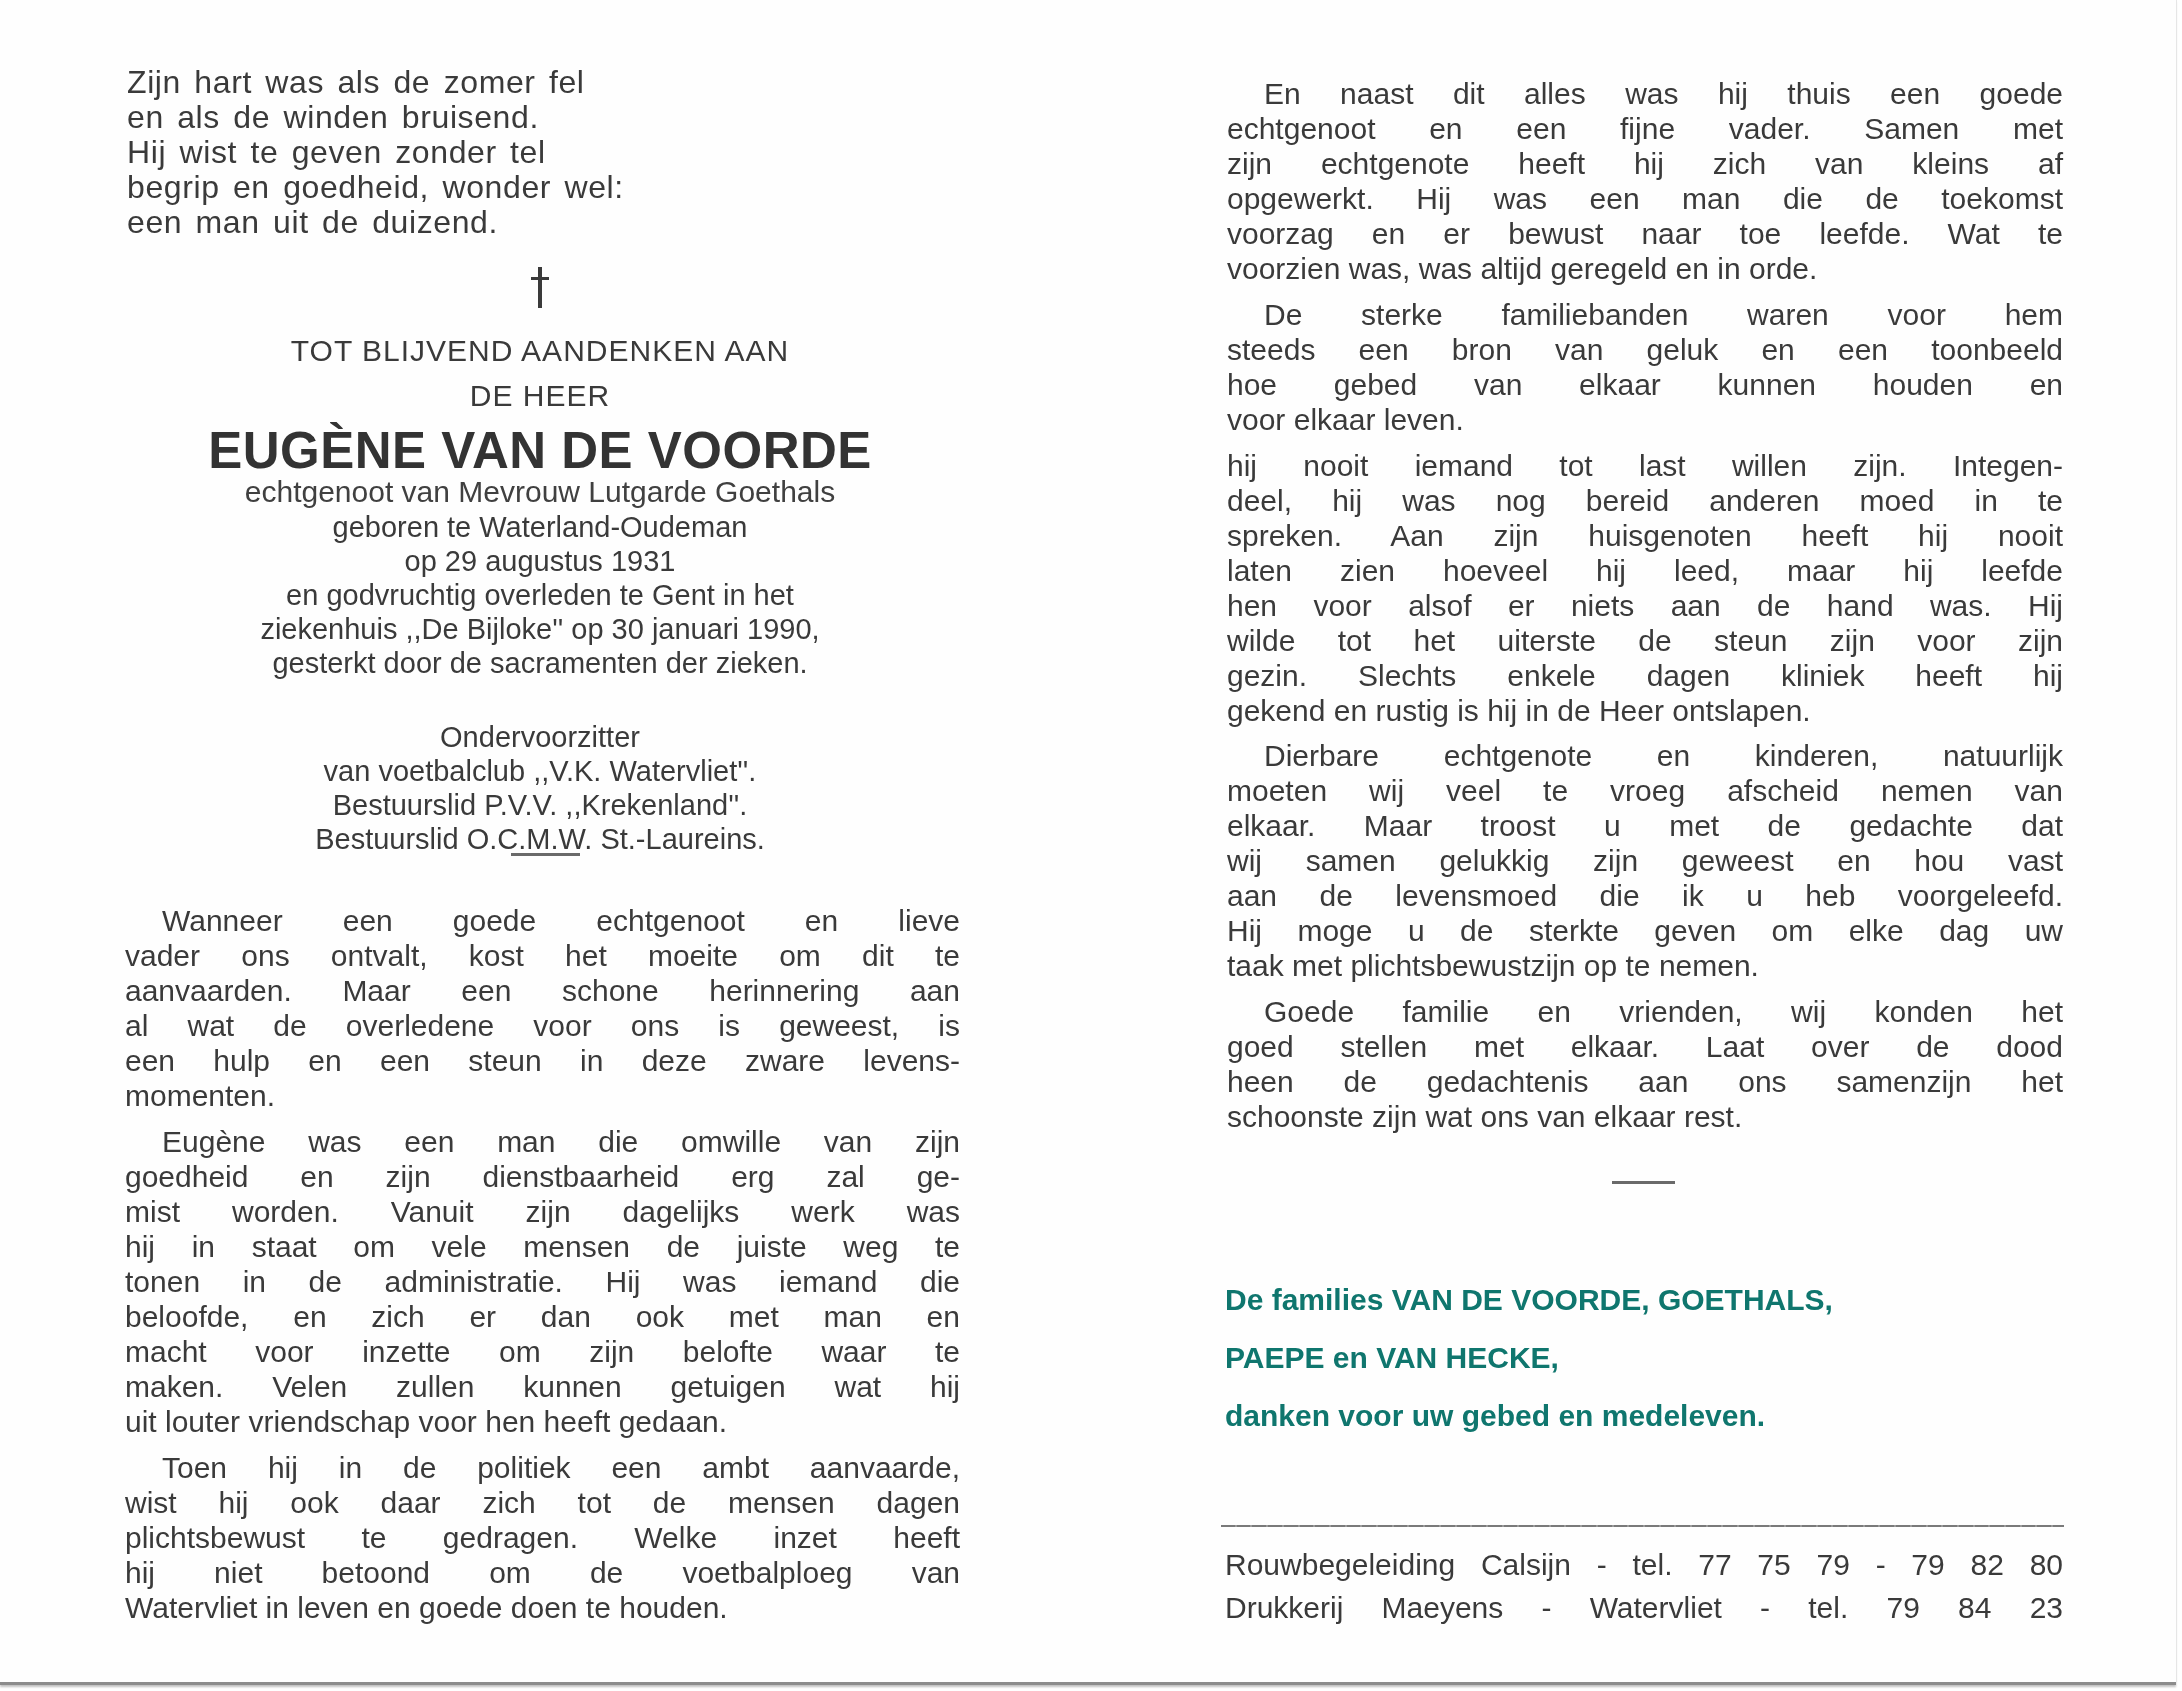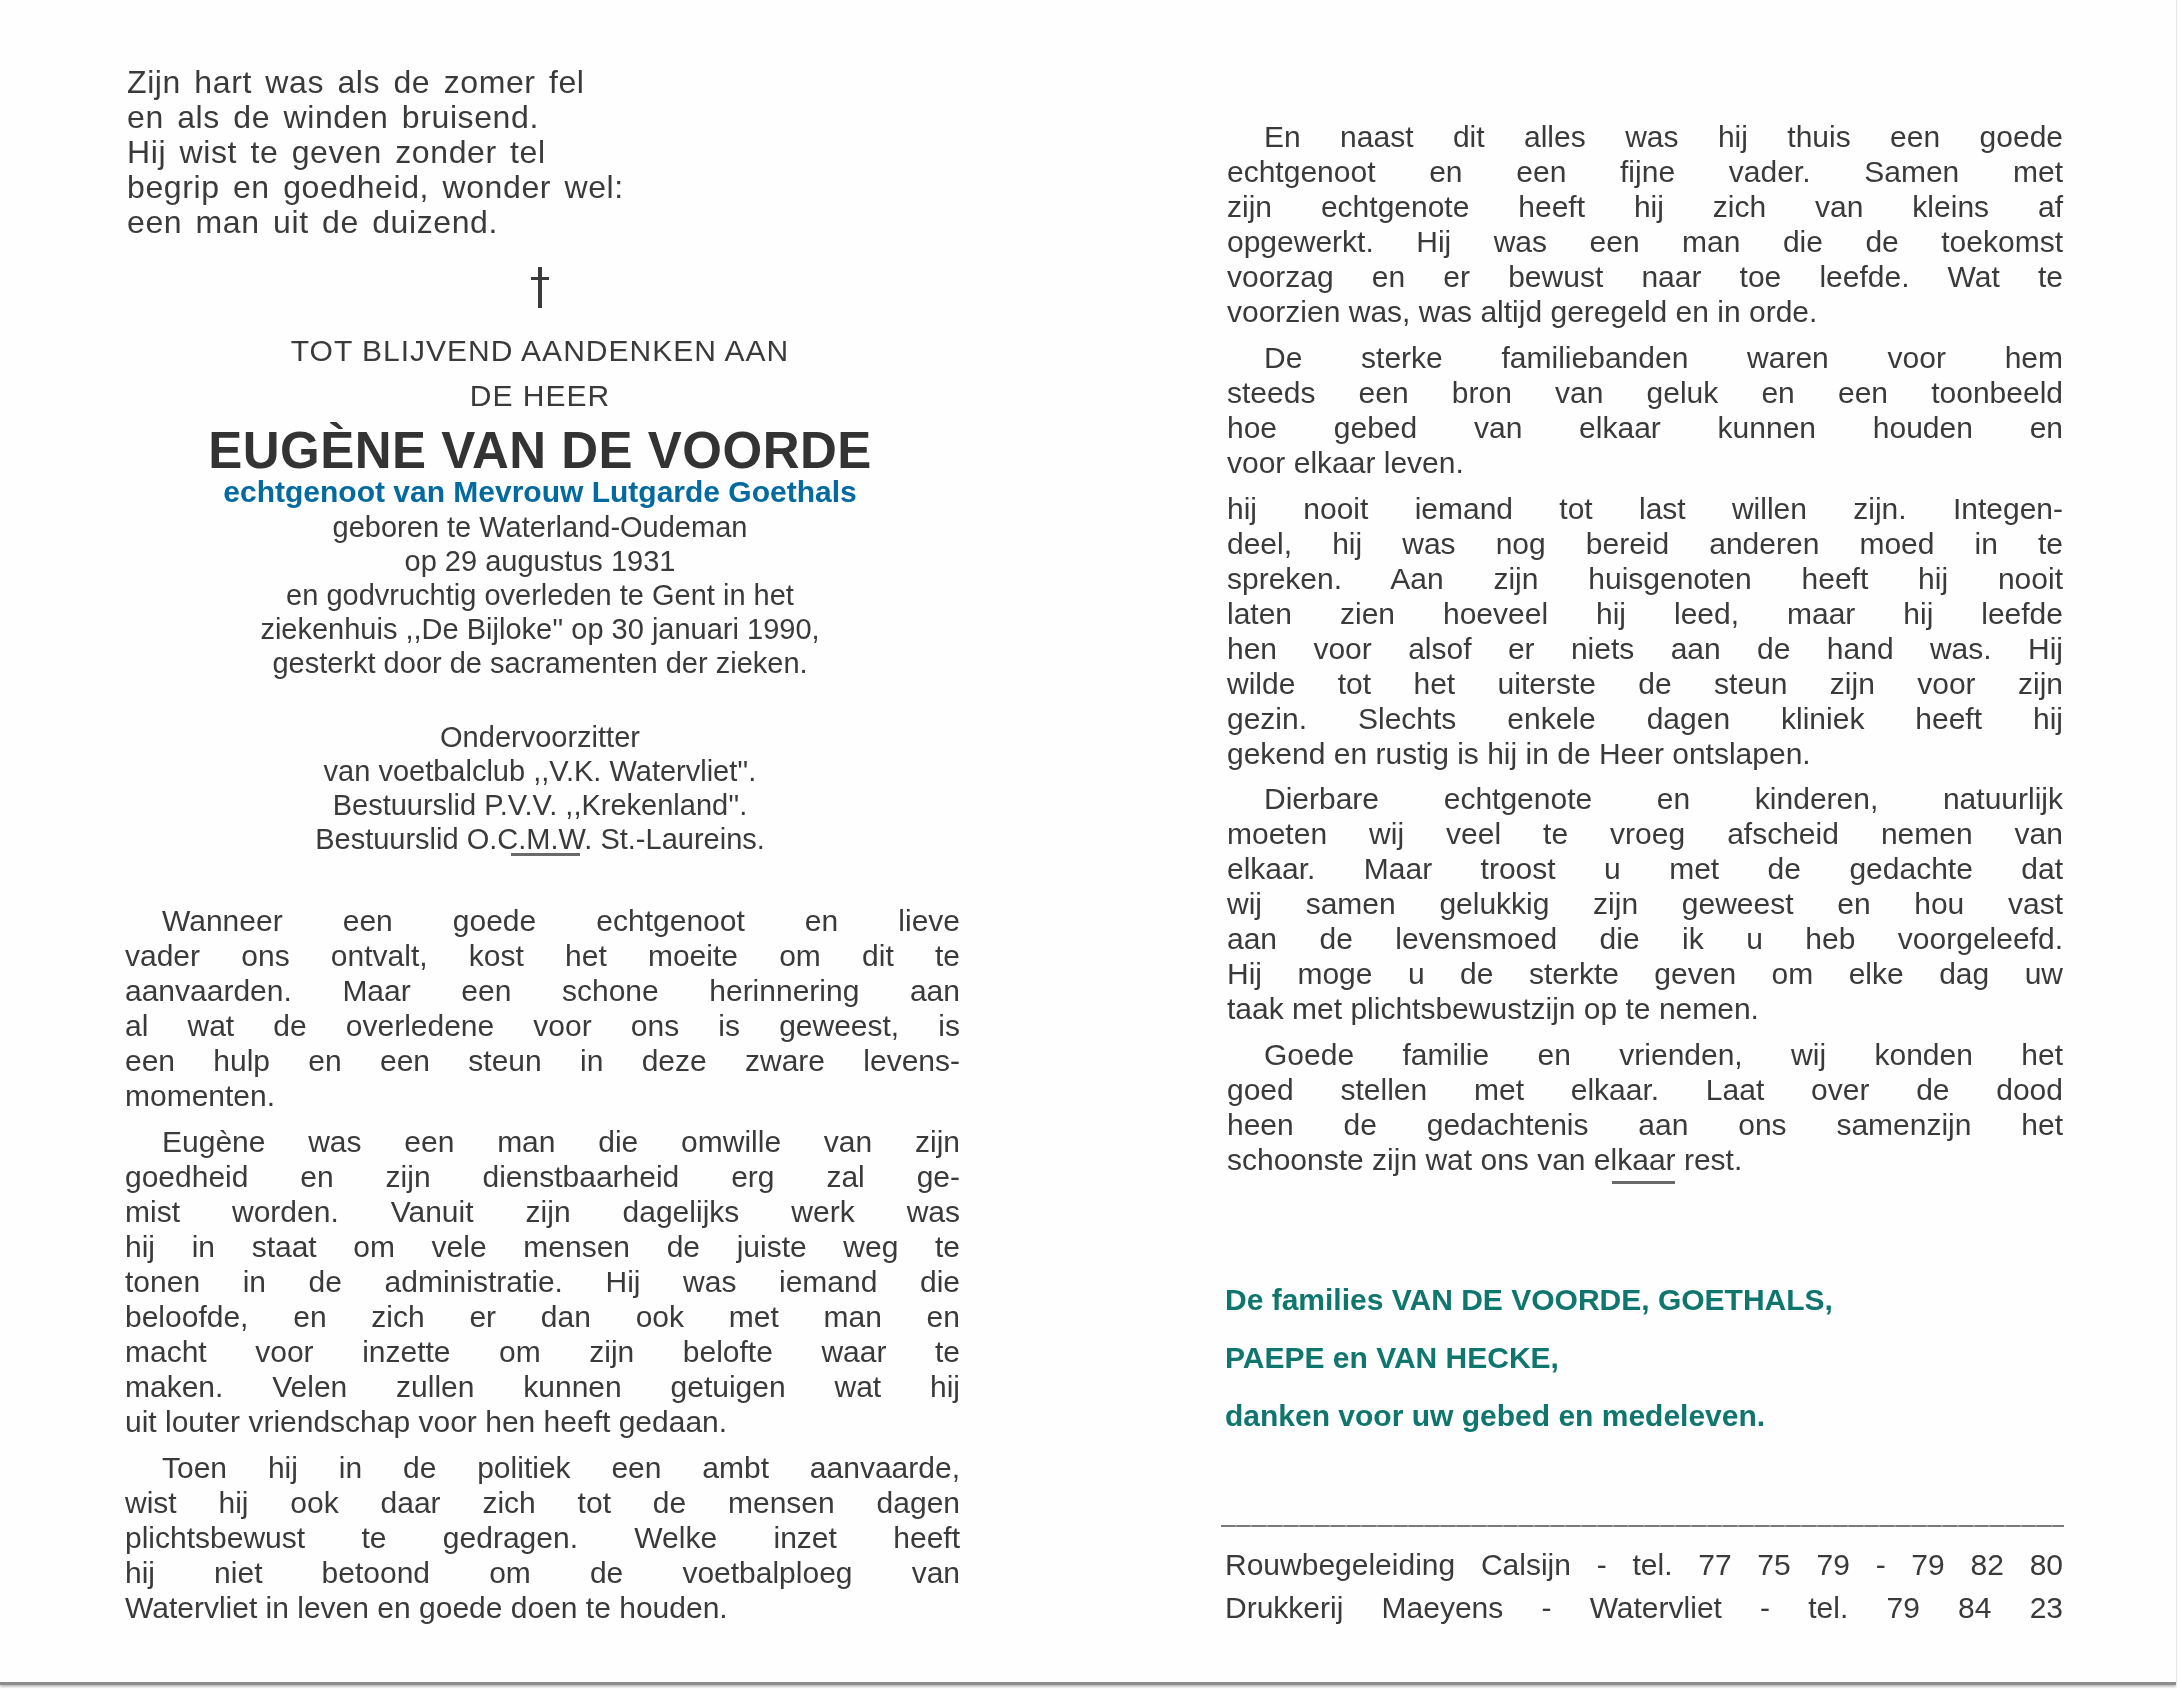--- a/index.html
+++ b/index.html
@@ -12,21 +12,21 @@
   .poem { position: absolute; left: 127px; top: 65px; font-size: 32px; line-height: 35px; letter-spacing: 0.6px; word-spacing: 3.9px; }
   .poem div { white-space: nowrap; }
 
   .cross { position: absolute; left: 529px; top: 267px; width: 21.6px; height: 41px; }
   .cross .v { position: absolute; left: 8.8px; top: 0; width: 3.9px; height: 41px; background: #3a3a3a; }
   .cross .h { position: absolute; left: 2px; top: 9.8px; width: 17.6px; height: 2.9px; background: #3a3a3a; }
 
   .center-block { position: absolute; left: 127px; width: 826px; text-align: center; }
   .hdr { font-size: 30px; line-height: 35px; letter-spacing: 1px; }
   .name { font-weight: bold; font-size: 51px; line-height: 59px; letter-spacing: 0.5px; color: #333; }
-  .spouse { font-weight: bold; font-size: 30px; line-height: 35px; color: #0369a1; }
+  .spouse { font-weight: normal; font-size: 30px; line-height: 35px; color: #404040; }
   .info div { font-size: 29px; line-height: 34px; white-space: nowrap; }
 
   .divider { position: absolute; height: 2.9px; background: #6a6a6a; }
 
   .col { position: absolute; font-size: 30px; line-height: 35px; }
   .col .line { display: block; text-align: justify; text-align-last: justify; white-space: nowrap; height: 35px; overflow: visible; }
   .col .line.last { text-align-last: left; }
   .col .line.indent { padding-left: 37px; }
   .col .para { margin-bottom: 10.8px; }
 
@@ -108,21 +108,21 @@
       <span class="line indent" style="white-space: nowrap;">Toen hij in de politiek een ambt aanvaarde,</span>
       <span class="line" style="white-space: nowrap;">wist hij ook daar zich tot de mensen dagen</span>
       <span class="line" style="white-space: nowrap;">plichtsbewust te gedragen. Welke inzet heeft</span>
       <span class="line" style="white-space: nowrap;">hij niet betoond om de voetbalploeg van</span>
       <span class="line last">Watervliet in leven en goede doen te houden.</span>
     </div>
   </div>
 
 <div class="col right-col" id="right-col">
     <div class="para">
-      <span class="line indent" style="white-space: nowrap; margin-top: 43px;">En naast dit alles was hij thuis een goede</span>
+      <span class="line indent" style="white-space: nowrap;">En naast dit alles was hij thuis een goede</span>
       <span class="line" style="white-space: nowrap;">echtgenoot en een fijne vader. Samen met</span>
       <span class="line" style="white-space: nowrap;">zijn echtgenote heeft hij zich van kleins af</span>
       <span class="line" style="white-space: nowrap;">opgewerkt. Hij was een man die de toekomst</span>
       <span class="line" style="white-space: nowrap;">voorzag en er bewust naar toe leefde. Wat te</span>
       <span class="line last">voorzien was, was altijd geregeld en in orde.</span>
     </div>
     <div class="para">
       <span class="line indent" style="white-space: nowrap;">De sterke familiebanden waren voor hem</span>
       <span class="line" style="white-space: nowrap;">steeds een bron van geluk en een toonbeeld</span>
       <span class="line" style="white-space: nowrap;">hoe gebed van elkaar kunnen houden en</span>

